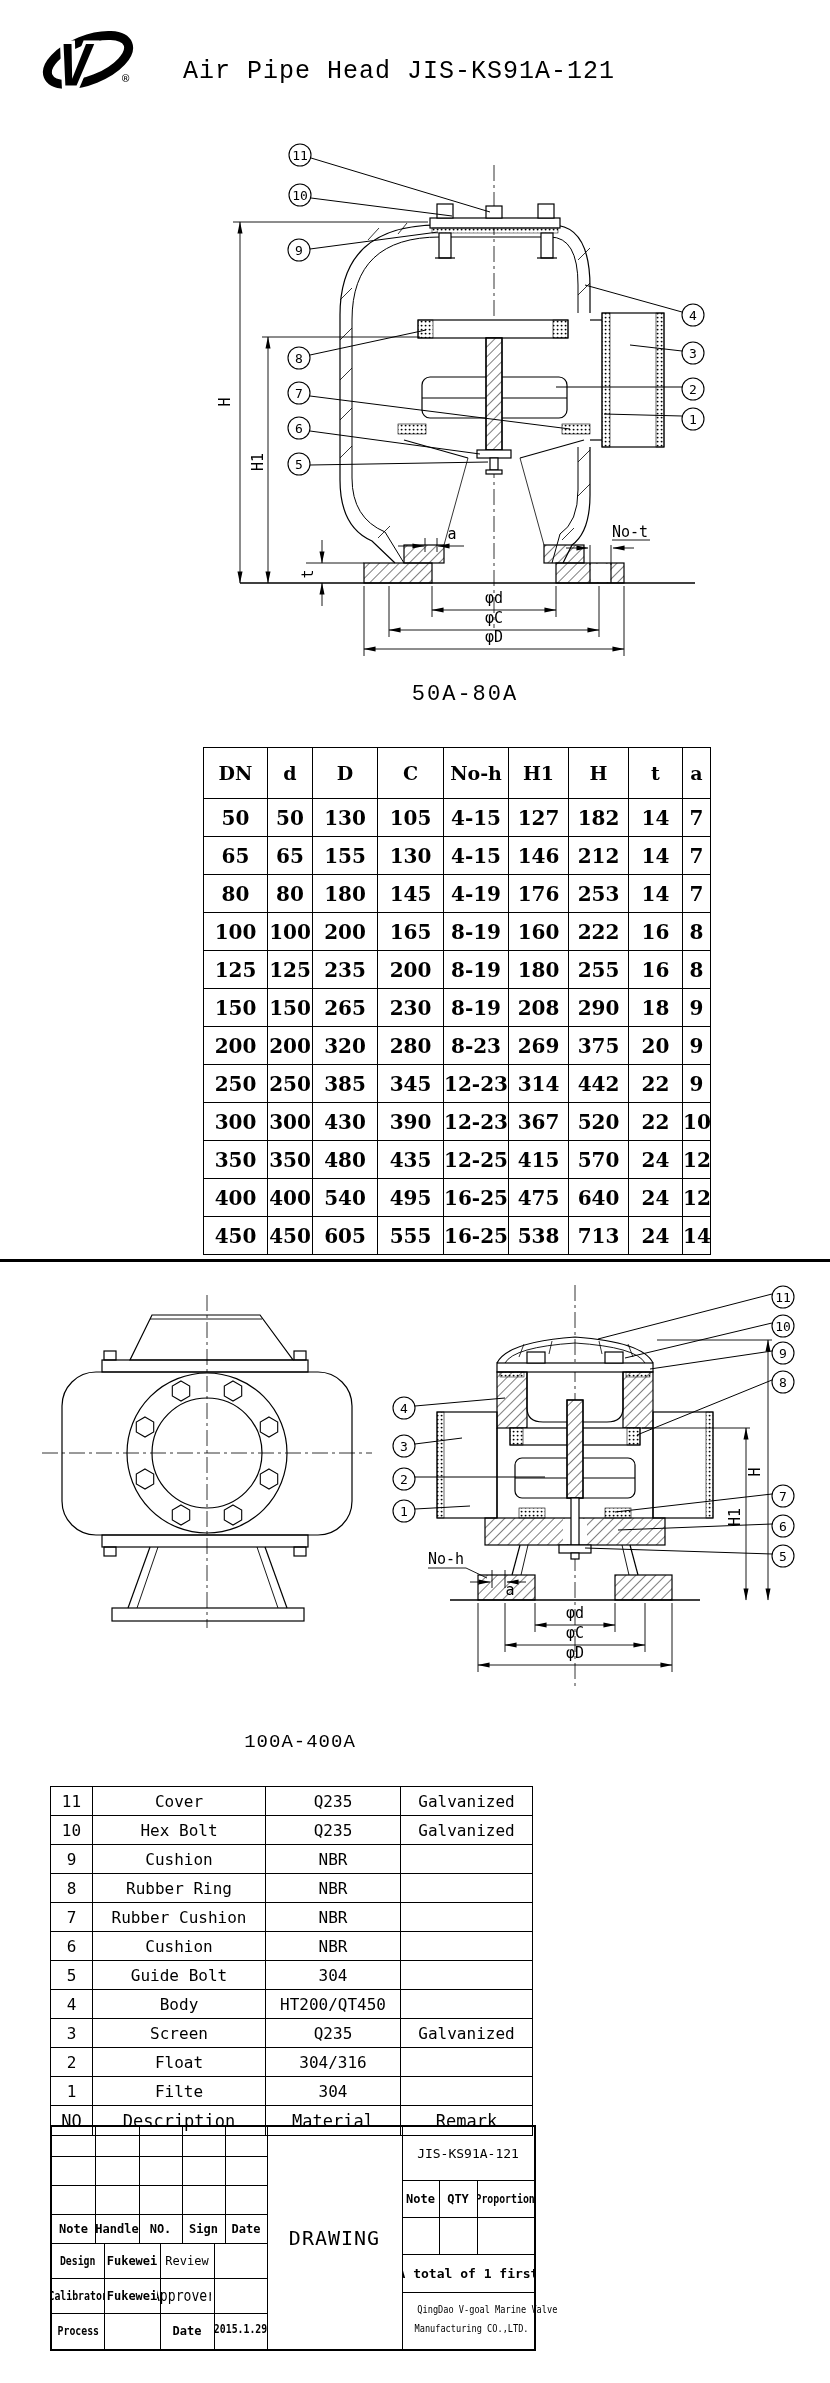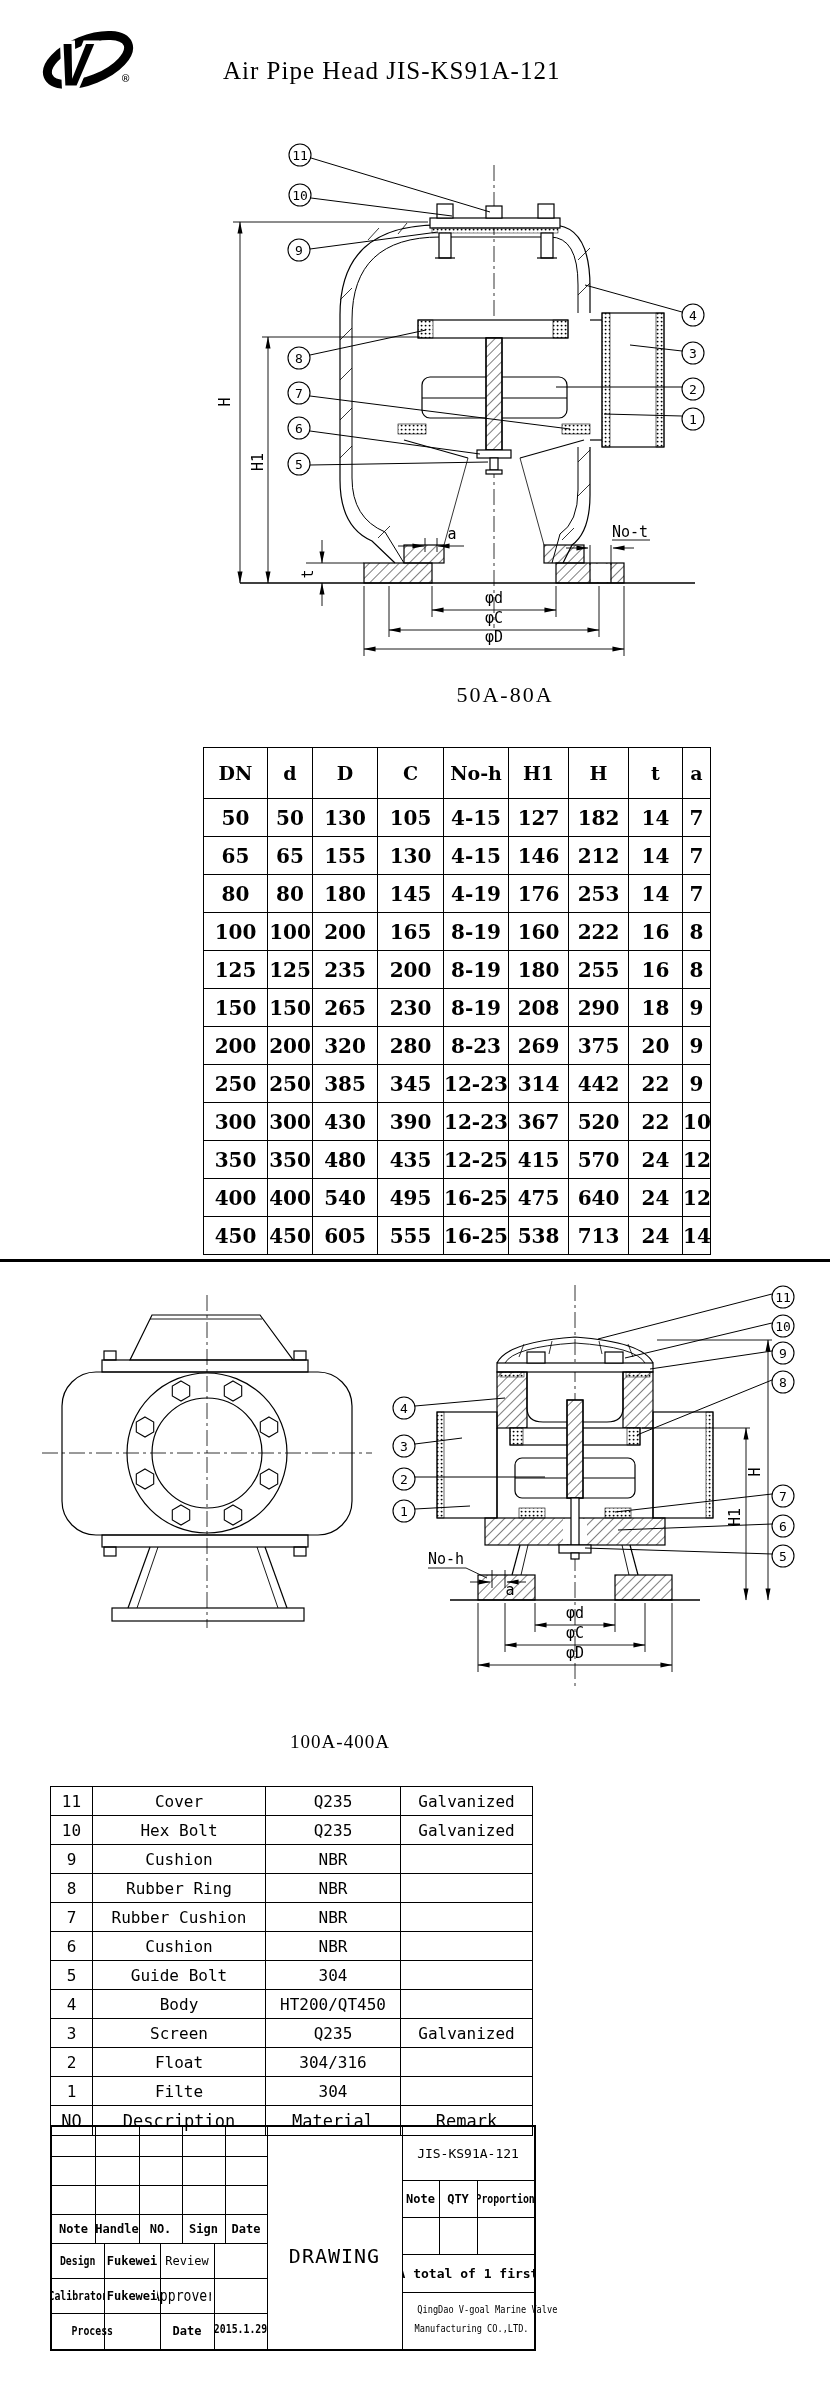--- a/index.html
+++ b/index.html
@@ -1,18 +1,18 @@
 <!DOCTYPE html>
 <html><head>
 <meta charset="utf-8">
 <style>
   html,body{margin:0;padding:0;background:#fff;}
   body{width:830px;height:2383px;position:relative;font-family:"DejaVu Sans Mono",monospace;color:#000;}
   .abs{position:absolute;}
-  .cad{font-family:Liberation Serif, serif;margin-left:40px;}
+  .cad{font-family:Liberation Mono, monospace;}
   .cap{text-align:center;letter-spacing:2px;font-size:22px;}
   .cap2{text-align:center;letter-spacing:1px;font-size:19px;}
   .pagetitle{font-size:25px;letter-spacing:1px;white-space:nowrap;}
   .sep{background:#000;}
   
   .dimtbl{border-collapse:collapse;table-layout:fixed;font-family:"DejaVu Serif",serif;font-weight:bold;}
   .dimtbl th,.dimtbl td{border:1.6px solid #000;text-align:center;vertical-align:middle;padding:0;overflow:hidden;}
   .dimtbl th{height:50px;font-size:19px;}
   .dimtbl td{height:37px;font-size:20px;}
   
@@ -736,29 +736,29 @@
   <div class="tcell" style="left:108px;top:116px;width:54px;height:35px;font-size:12px">Review</div>
 
   <div class="tcell b" style="left:0;top:151px;width:52px;height:35px;font-size:12px">
       <span class="sq">Calibrator</span>
     </div>
   <div class="tcell b" style="left:52px;top:151px;width:56px;height:35px;font-size:12px">Fukewei</div>
   <div class="tcell" style="left:105px;top:151px;width:54px;height:35px;font-size:16px">
       <span class="sq">Approver</span>
     </div>
 
-  <div class="tcell b" style="left:14px;top:186px;width:52px;height:36px;font-size:12px">
+  <div class="tcell b" style="left:0;top:186px;width:52px;height:36px;font-size:12px">
       <span class="sq">Process</span>
     </div>
   <div class="tcell b" style="left:108px;top:186px;width:54px;height:36px;font-size:12px">Date</div>
   <div class="tcell b" style="left:162px;top:186px;width:53px;height:32px;font-size:12px">
       <span class="sq">2015.1.29</span>
     </div>
 
-  <div class="tcell" style="left:215px;top:0;width:135px;height:222px;font-size:20px;letter-spacing:1px;padding-top:18px">DRAWING</div>
+  <div class="tcell" style="left:215px;top:0;width:135px;height:222px;font-size:20px;letter-spacing:1px;">DRAWING</div>
 
   <div class="tcell" style="left:350px;top:0;width:132px;height:53px;font-size:13px">JIS-KS91A-121</div>
   <div class="tcell b" style="left:350px;top:53px;width:37px;height:37px;font-size:12px">Note</div>
   <div class="tcell b" style="left:387px;top:53px;width:38px;height:37px;font-size:12px">QTY</div>
   <div class="tcell b" style="left:425px;top:53px;width:57px;height:37px;font-size:12px">
       <span class="sq">Proportion</span>
     </div>
   <div class="tcell b" style="left:350px;top:127px;width:132px;height:38px;font-size:13px">A total of 1 first</div>
   <div class="abs" style="left:350px;top:165px;width:120px;height:57px;text-align:center;font-size:10.5px;line-height:19px;padding-top:8px;box-sizing:border-box">
     <span class="sq">QingDao V-goal Marine Valve</span><br>

